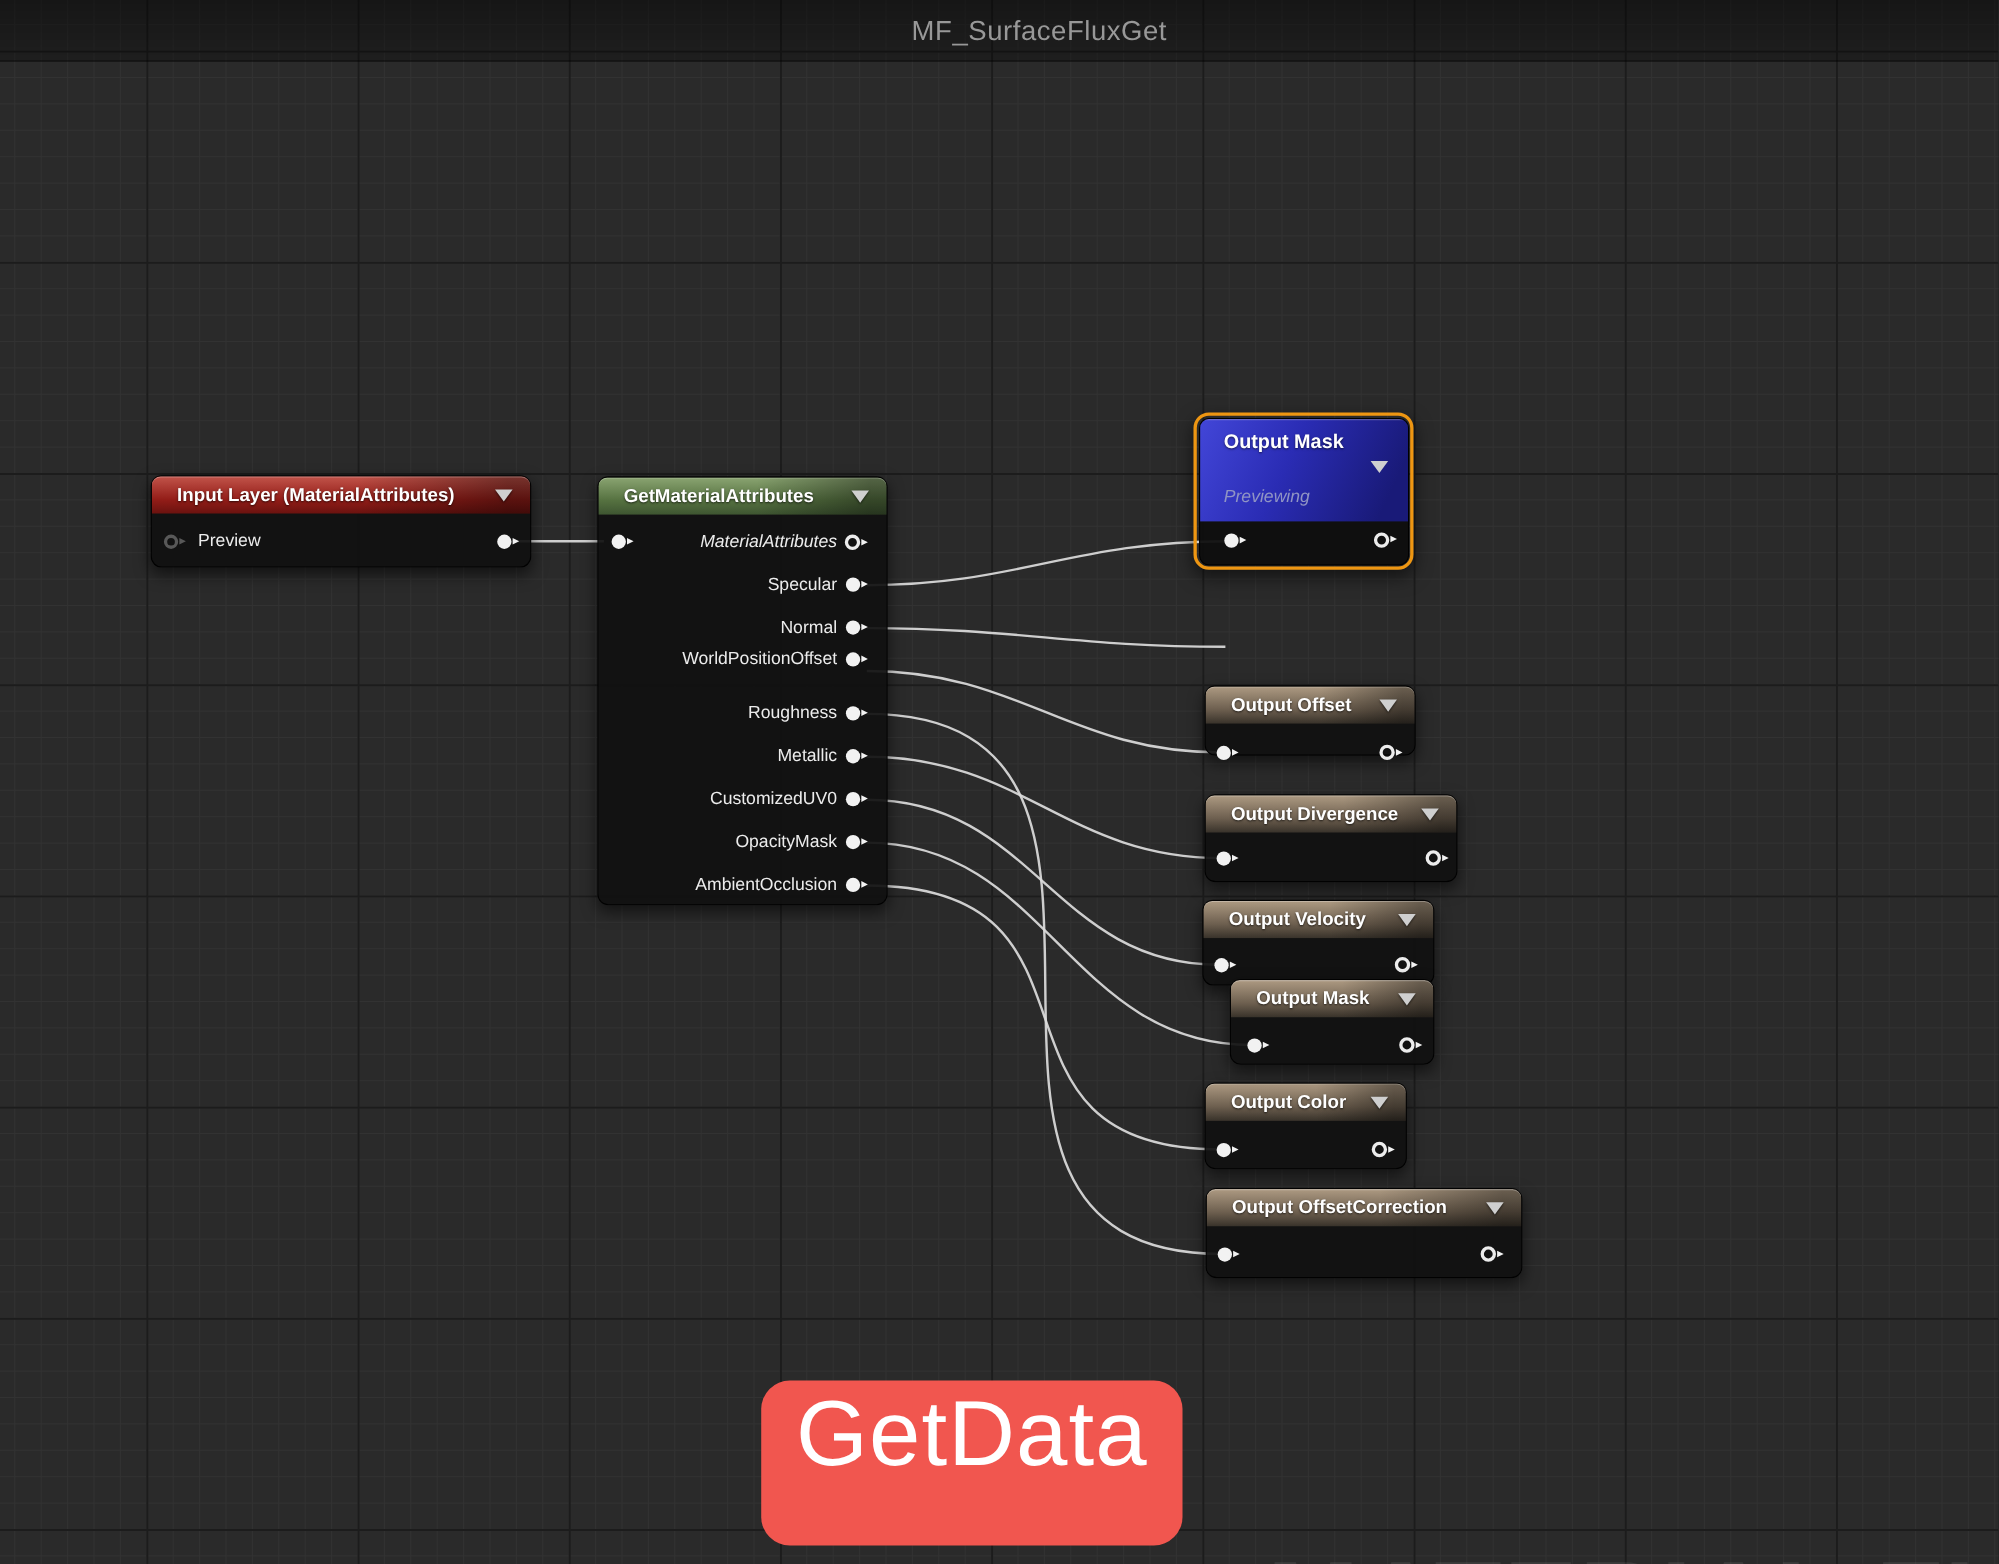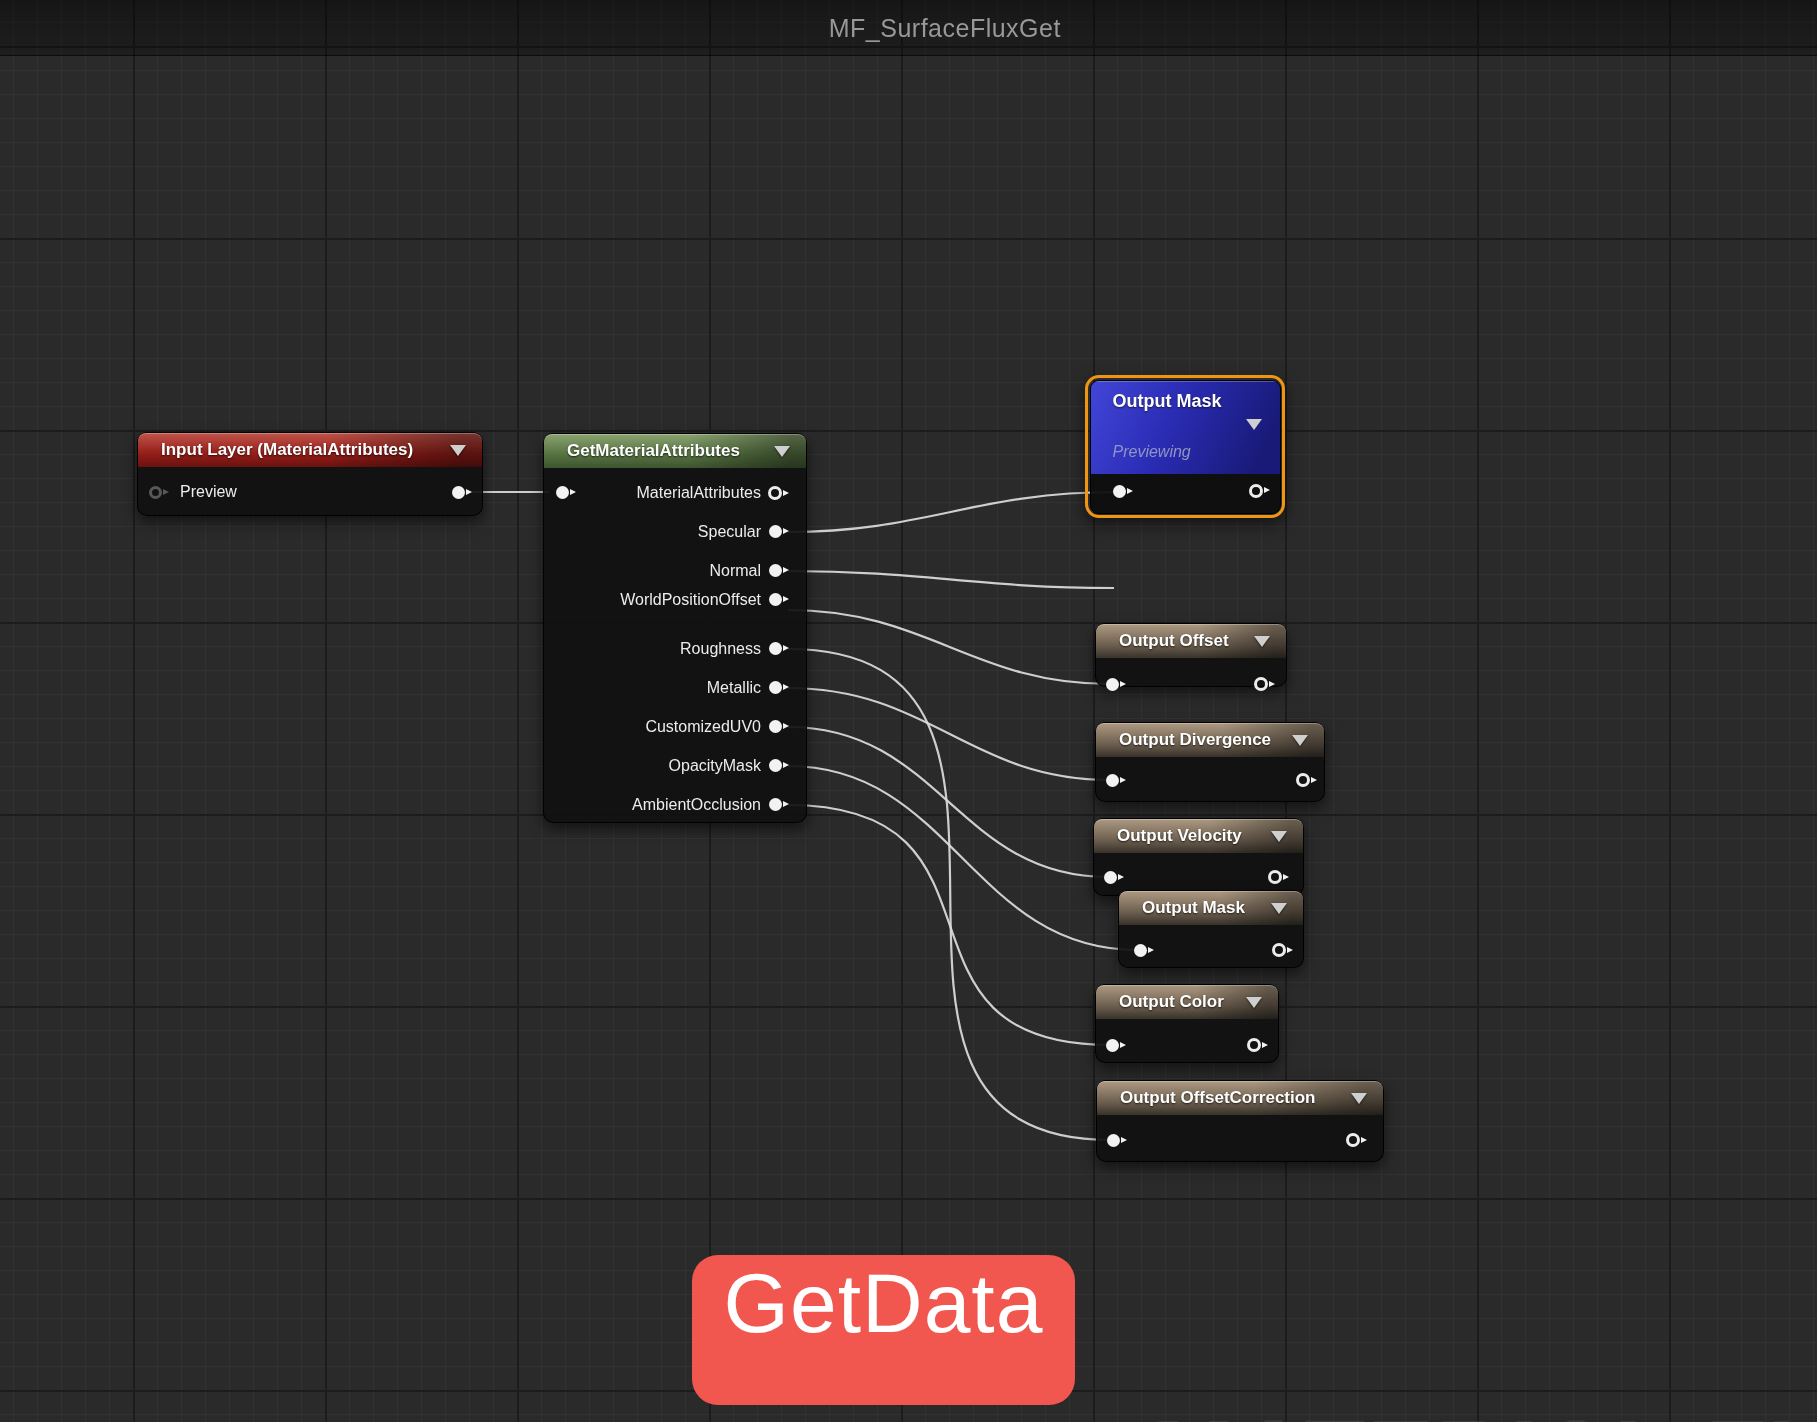--- a/index.html
+++ b/index.html
@@ -149,21 +149,21 @@
     <span class="pin" style="left:314px; top:53px;"></span>
   </div>
 
   <div class="node" style="left:543px; top:433px; width:264px; height:390px;">
     <div class="hdr hdr-green">
       <span class="hdr-title">GetMaterialAttributes</span>
       <span class="tri"></span>
     </div>
     <span class="pin" style="left:12px; top:52px;"></span>
 
-    <div class="gma-row" style="top:50px;">
+    <div class="gma-row" style="top:50px;font-style:italic;">
       <span class="pin-label">MaterialAttributes</span>
       <span class="pin hollow"></span>
     </div>
     <div class="gma-row" style="top:89px;">
       <span class="pin-label">Specular</span>
       <span class="pin"></span>
     </div>
     <div class="gma-row" style="top:128px;">
       <span class="pin-label">Normal</span>
       <span class="pin"></span>

